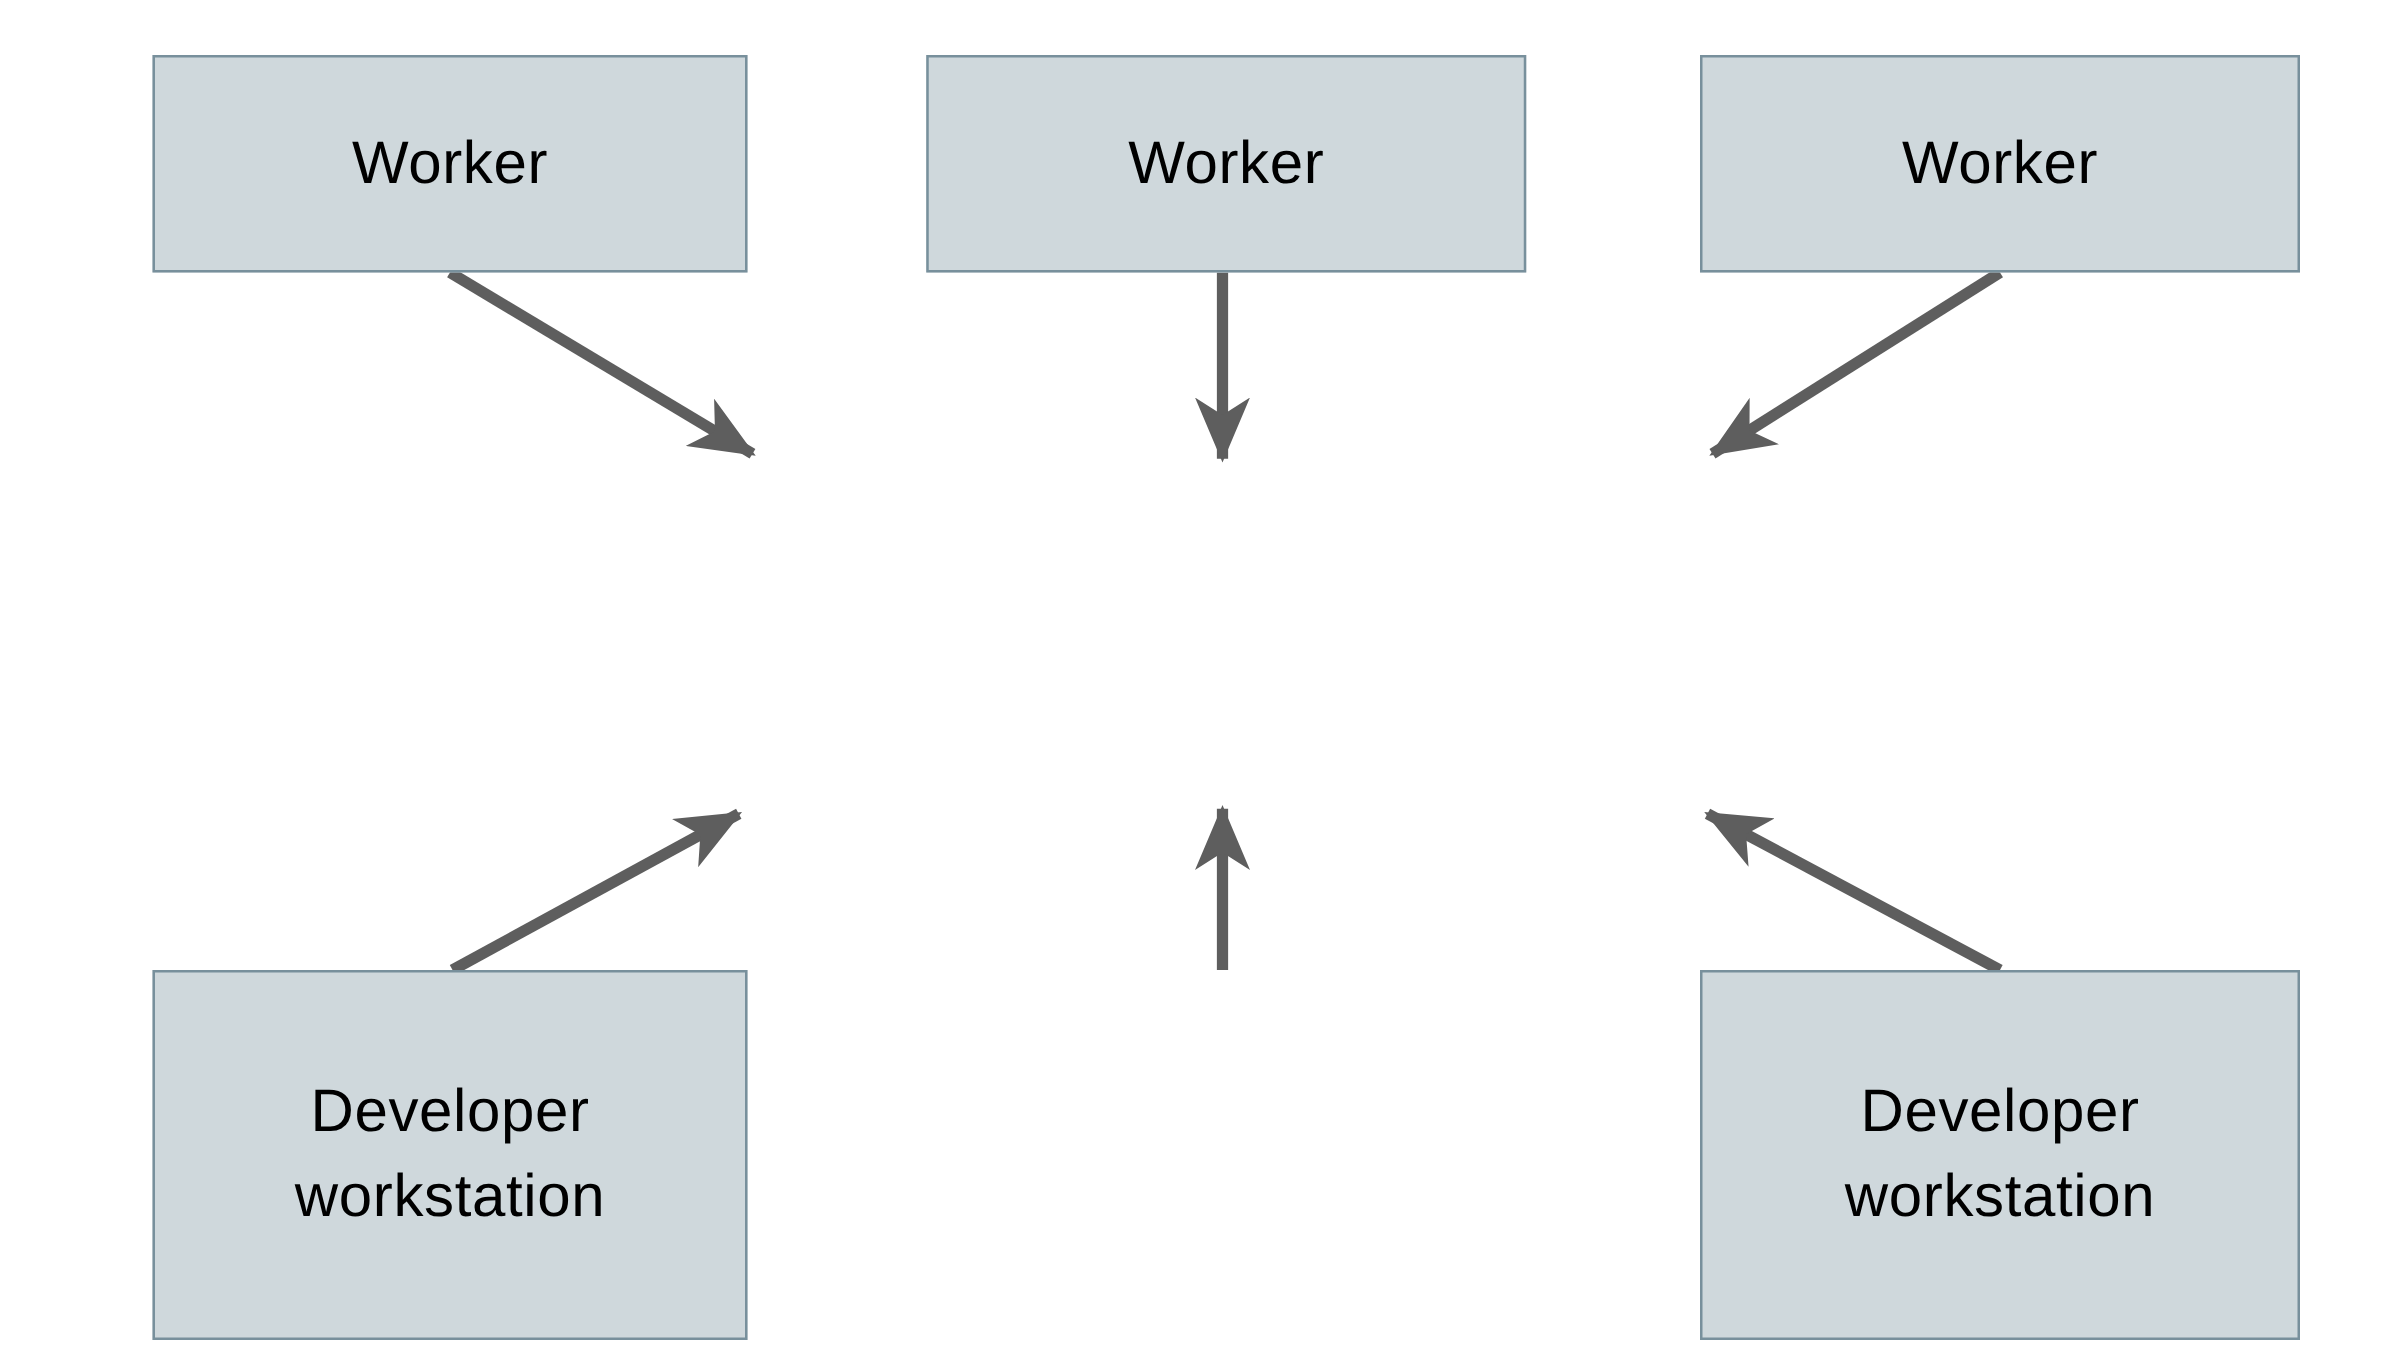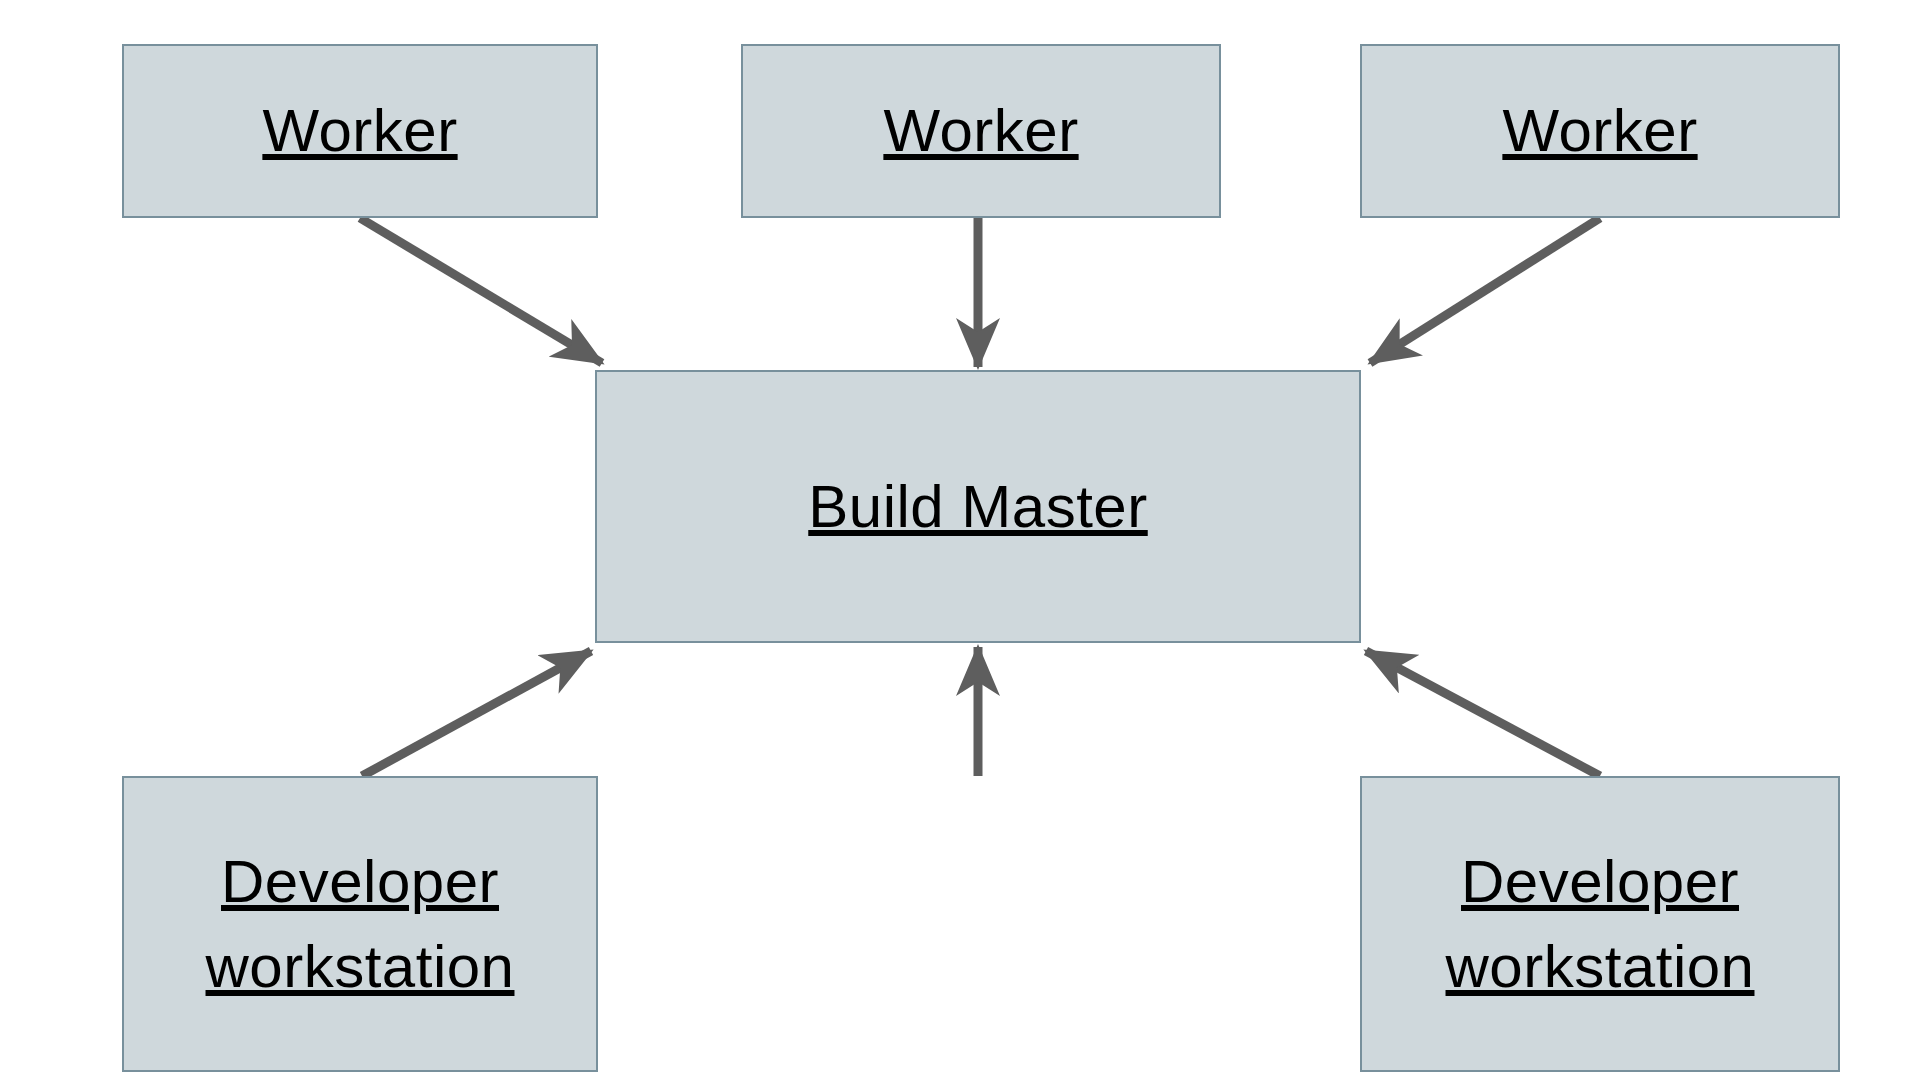--- a/index.html
+++ b/index.html
@@ -22,25 +22,24 @@
     box-sizing: border-box;
     background: var(--box-fill, #cfd8dc);
     border: 2.5px solid var(--box-border, #78909c);
     display: flex;
     align-items: center;
     justify-content: center;
     text-align: center;
     padding: 0 12px;
   }
   .node .label {
-    font-size: 60px;
+    font-size: 48px;
     line-height: 1.42;
     color: var(--text, #000000);
     letter-spacing: 0.5px;
-    text-decoration: underline;
   }
 </style>
 </head>
 <body>
 
 <div id="stage">
 
   <svg id="edges" viewBox="0 0 1910 1090" xmlns="http://www.w3.org/2000/svg">
     <defs>
       <marker id="arrowhead" markerUnits="userSpaceOnUse" markerWidth="52" markerHeight="44" refX="49" refY="22" orient="auto">
@@ -59,23 +58,20 @@
 
   <div class="node" style="left: 122px; top: 44px; width: 476px; height: 174px;">
     <span class="label">Worker</span>
   </div>
   <div class="node" style="left: 741px; top: 44px; width: 480px; height: 174px;">
     <span class="label">Worker</span>
   </div>
   <div class="node" style="left: 1360px; top: 44px; width: 480px; height: 174px;">
     <span class="label">Worker</span>
   </div>
-  <div class="node" style="left: 595px; top: 370px; width: 766px; height: 273px;">
-    <span class="label">Build Master</span>
-  </div>
   <div class="node" style="left: 122px; top: 776px; width: 476px; height: 296px;">
     <span class="label">Developer workstation</span>
   </div>
   <div class="node" style="left: 1360px; top: 776px; width: 480px; height: 296px;">
     <span class="label">Developer workstation</span>
   </div>
 
 </div>
 
 </body></html>

